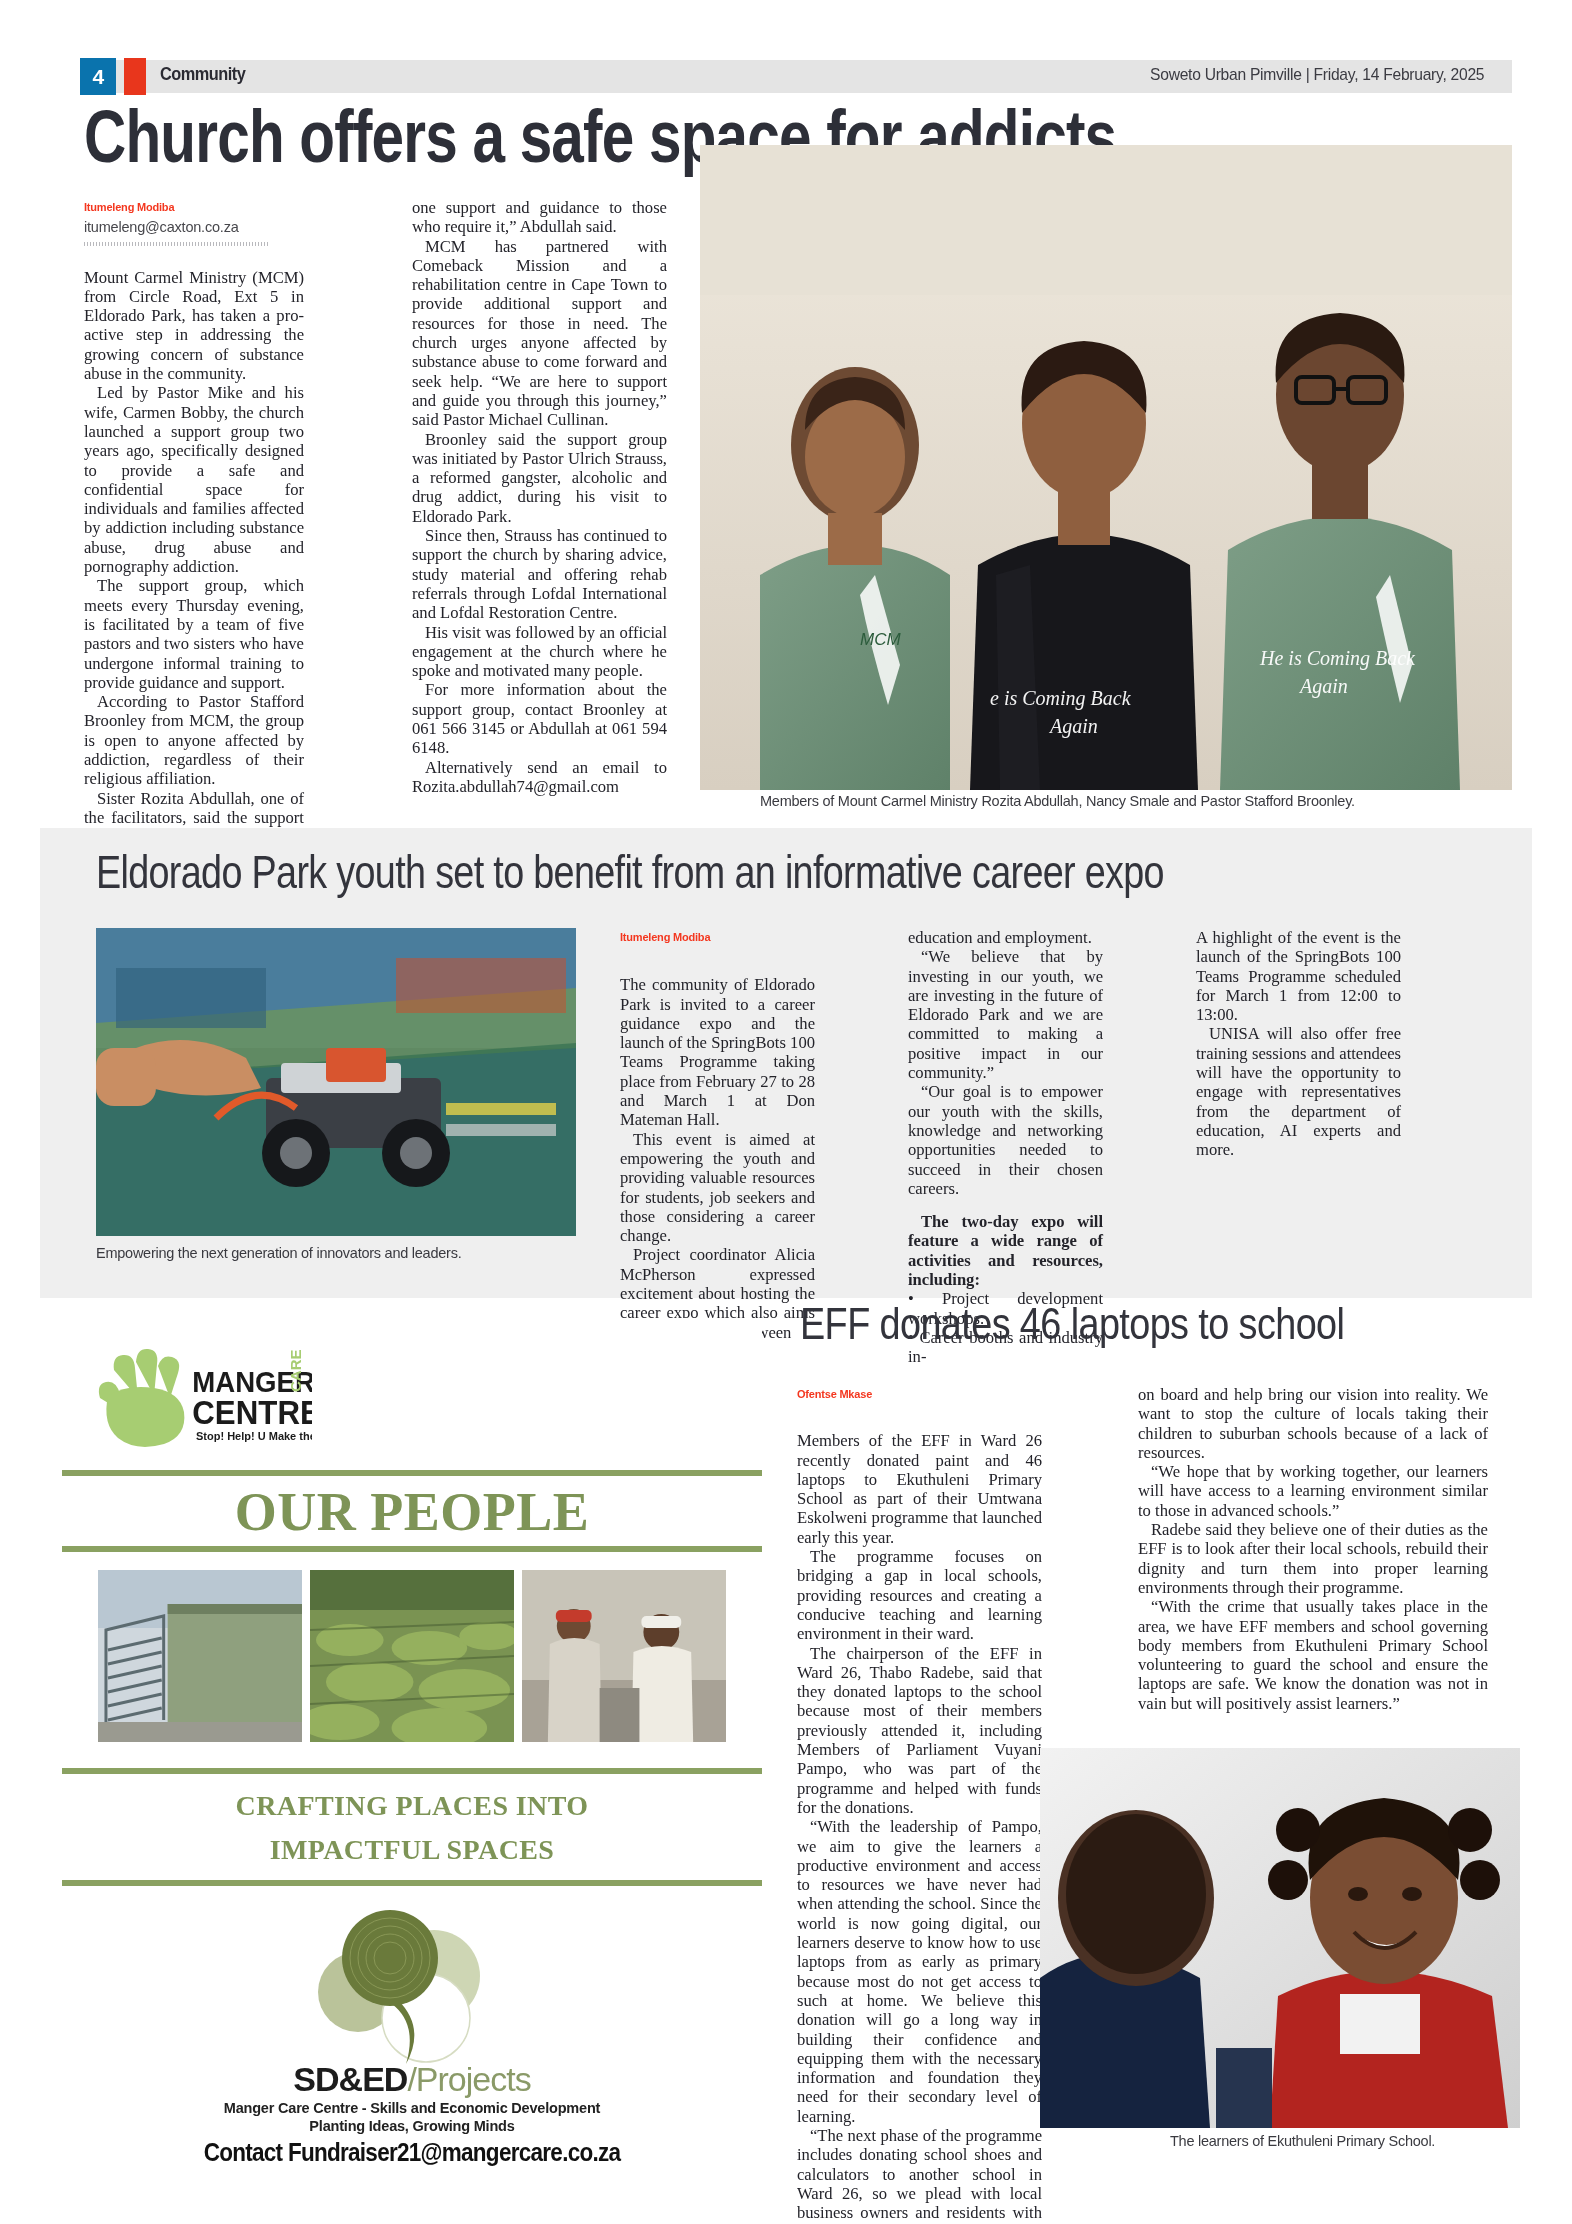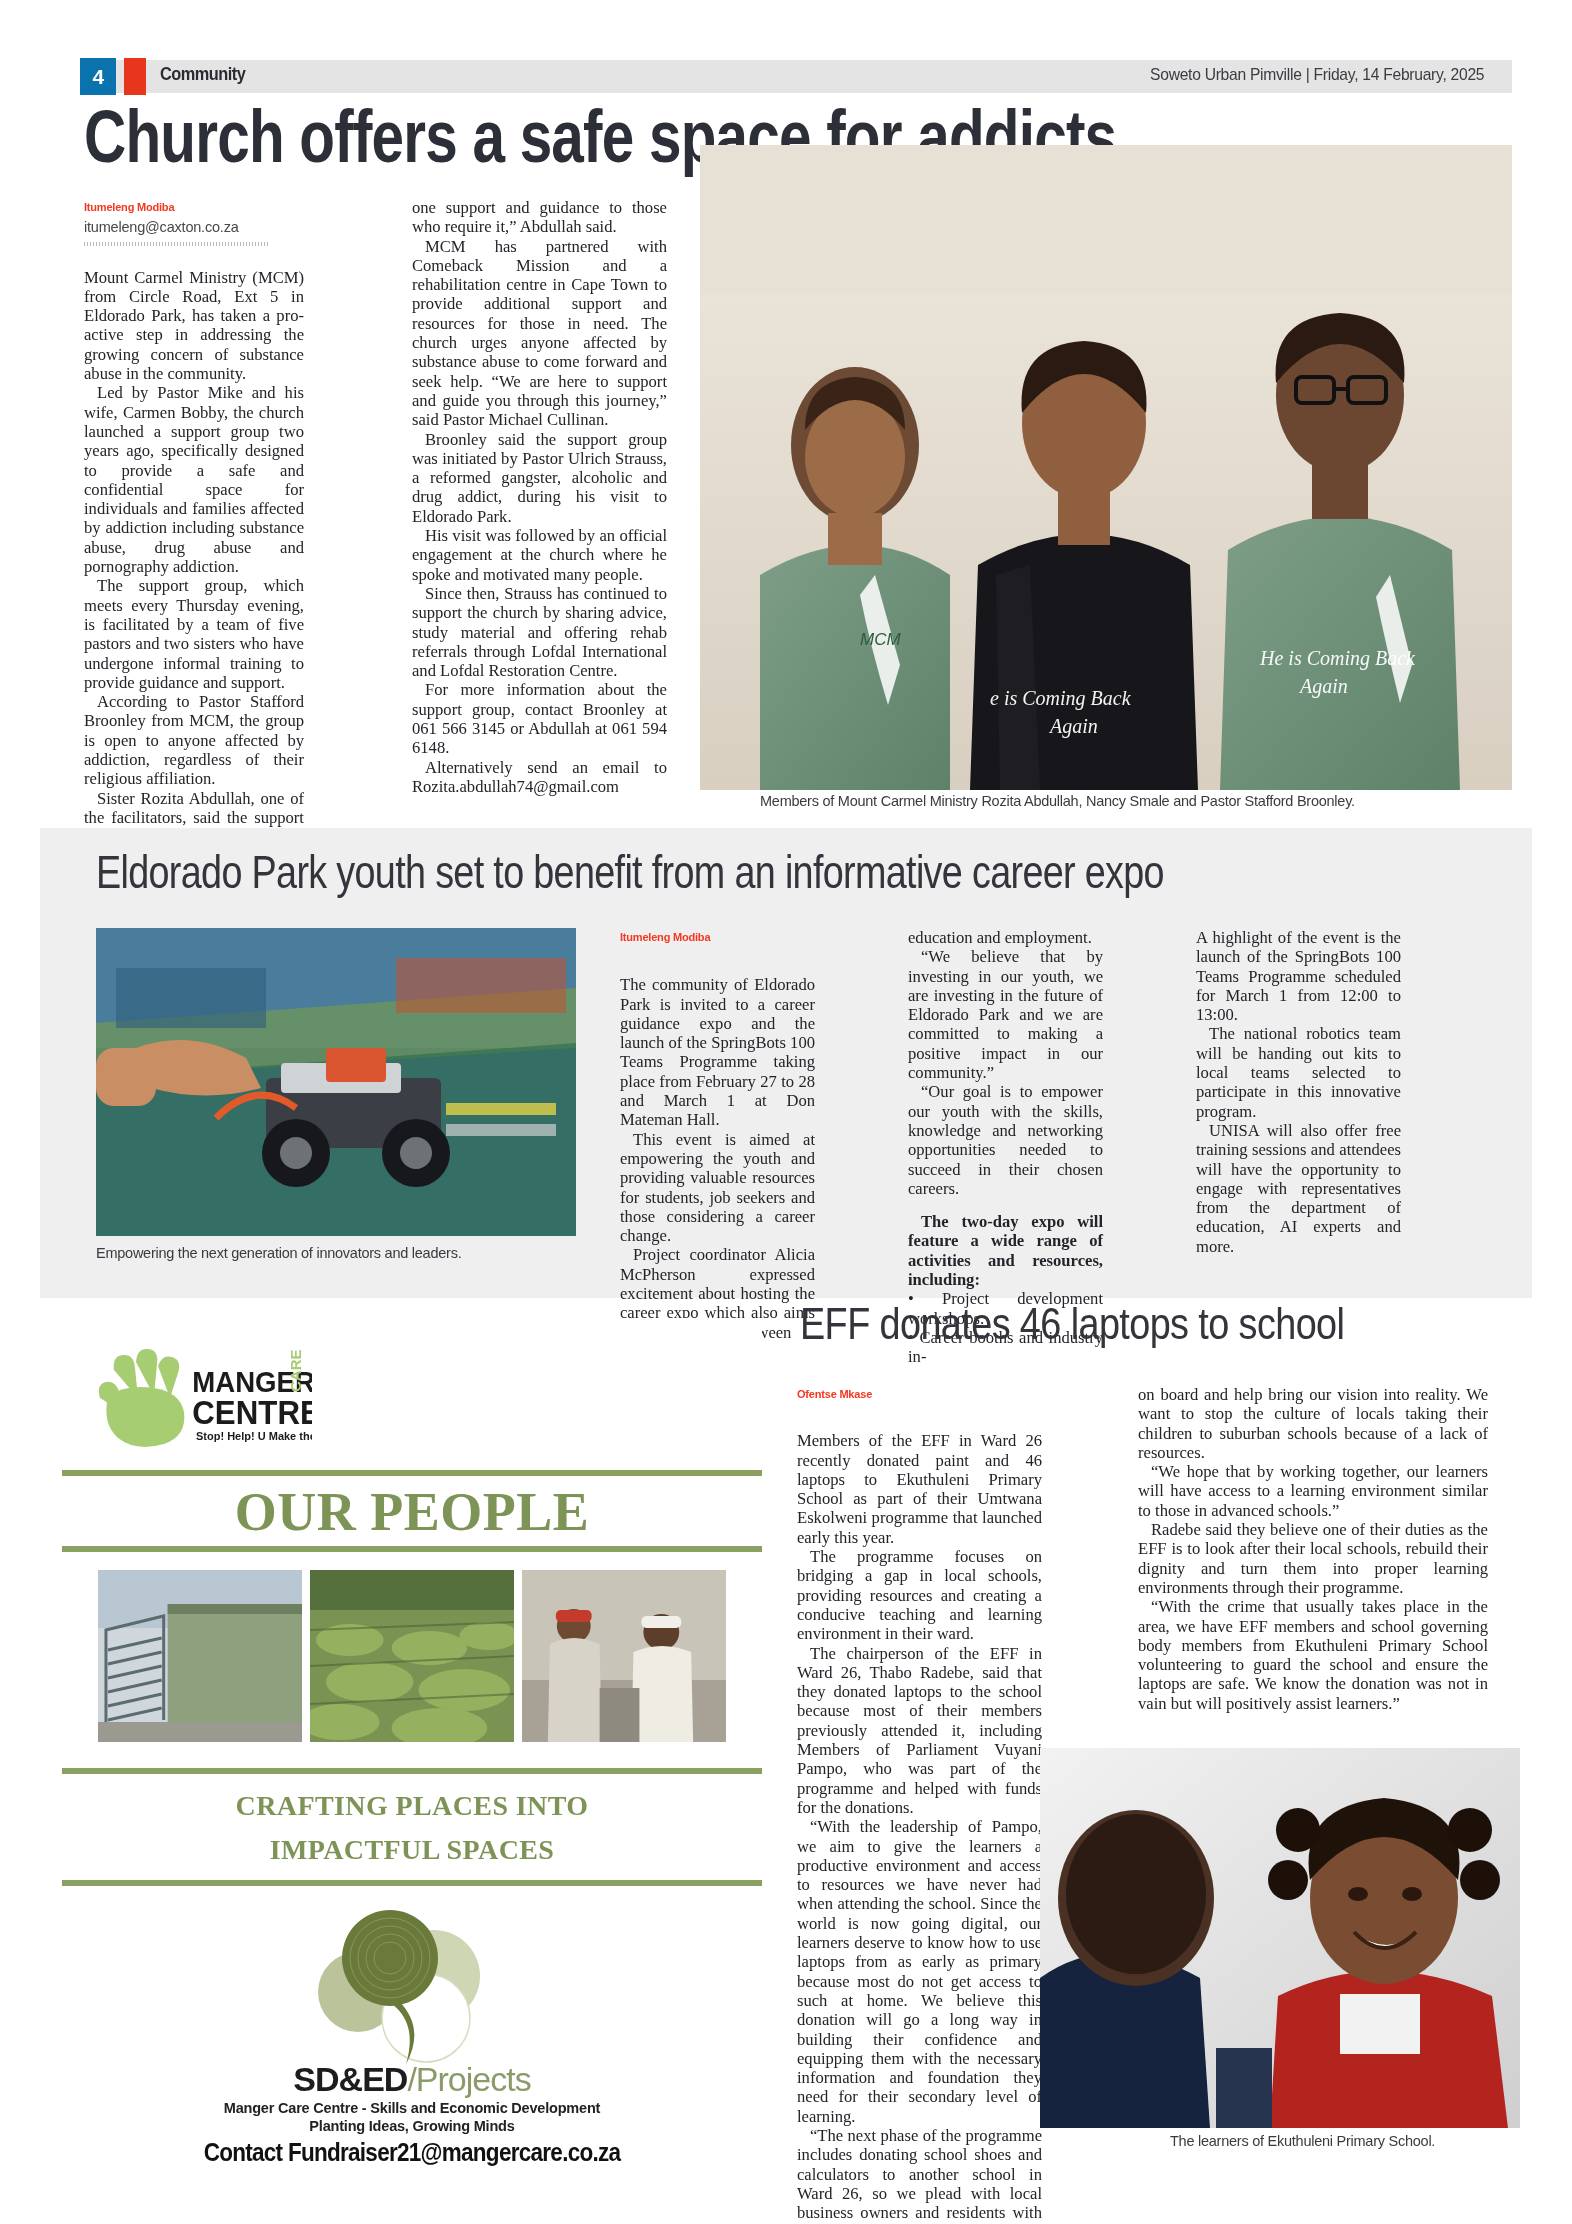--- a/index.html
+++ b/index.html
@@ -192,22 +192,22 @@
         <p>Sister Rozita Abdullah, one of the facilitators, said the support group is not just for those struggling with addiction but also extends to families and loved ones impacted by it.</p>
         <p>“The group uses a holistic approach, incorporating Biblical teachings, counselling and accountability to help individuals overcome addiction. The facilitators also provide one-on-</p>
       </div>
   </div>
 
   <div class="col" id="a1c2">
     <div class="body">
         <p class="noind">one support and guidance to those who require it,” Abdullah said.</p>
         <p>MCM has partnered with Comeback Mission and a rehabilitation centre in Cape Town to provide additional support and resources for those in need. The church urges anyone affected by substance abuse to come forward and seek help. “We are here to support and guide you through this journey,” said Pastor Michael Cullinan.</p>
         <p>Broonley said the support group was initiated by Pastor Ulrich Strauss, a reformed gangster, alcoholic and drug addict, during his visit to Eldorado Park.</p>
+        <p>Since then, Strauss has continued to support the church by sharing advice, study material and offering rehab referrals through Lofdal International and Lofdal Restoration Centre.</p>
         <p>His visit was followed by an official engagement at the church where he spoke and motivated many people.</p>
-        <p>Since then, Strauss has continued to support the church by sharing advice, study material and offering rehab referrals through Lofdal International and Lofdal Restoration Centre.</p>
         <p>For more information about the support group, contact Broonley at 061 566 3145 or Abdullah at 061 594 6148.</p>
         <p>Alternatively send an email to Rozita.abdullah74@gmail.com</p>
       </div>
   </div>
 
   <div class="a1-photo">
     <svg width="812" height="645" viewBox="0 0 812 645" preserveAspectRatio="none" aria-hidden="true">
       <defs>
         <linearGradient id="wallg" x1="0" y1="0" x2="0" y2="1">
           <stop offset="0" stop-color="#efe9de"></stop>
@@ -311,21 +311,20 @@
     <p class="subhead">The two-day expo will feature a wide range of activities and resources, including:</p>
     <div>
         <p class="noind">• Project development workshops.</p>
         <p class="noind">• Career booths and industry in-</p>
       </div>
   </div>
 
   <div class="col" id="a2c3">
     <div class="body">
         <p class="noind">A highlight of the event is the launch of the SpringBots 100 Teams Programme scheduled for March 1 from 12:00 to 13:00.</p>
-        <p>The national robotics team will be handing out kits to local teams selected to participate in this innovative program.</p>
         <p>UNISA will also offer free training sessions and attendees will have the opportunity to engage with representatives from the department of education, AI experts and more.</p>
       </div>
   </div>
 
   <div class="ad">
     <div class="ad-logo">
       <svg width="220" height="112" viewBox="0 0 220 112" aria-hidden="true">
         <g fill="#a7cd72">
           <path d="M8 58 Q4 44 14 42 Q24 40 28 54 L34 74 Z"></path>
           <path d="M22 30 Q20 16 31 15 Q42 14 43 28 L46 58 Z"></path>

